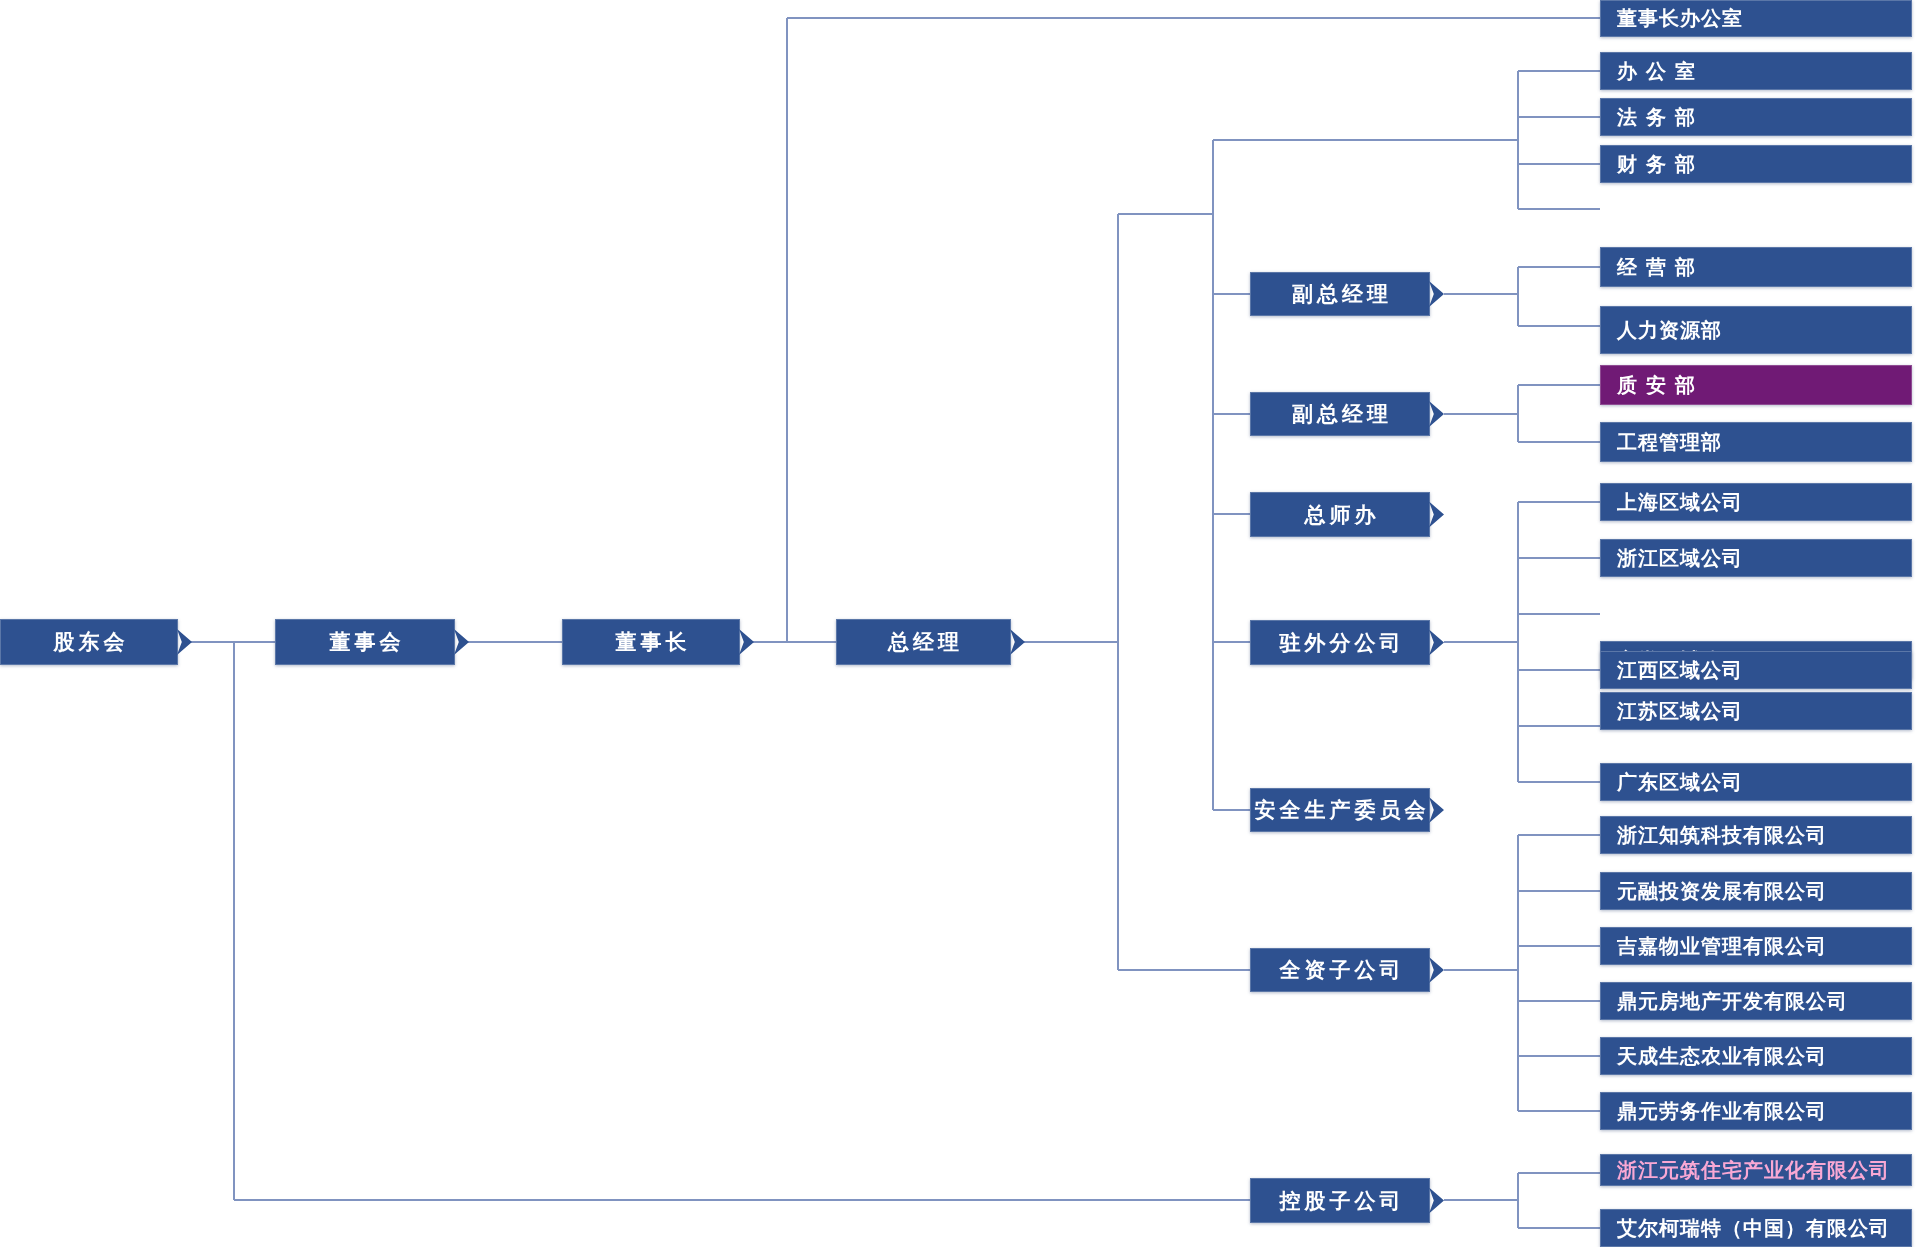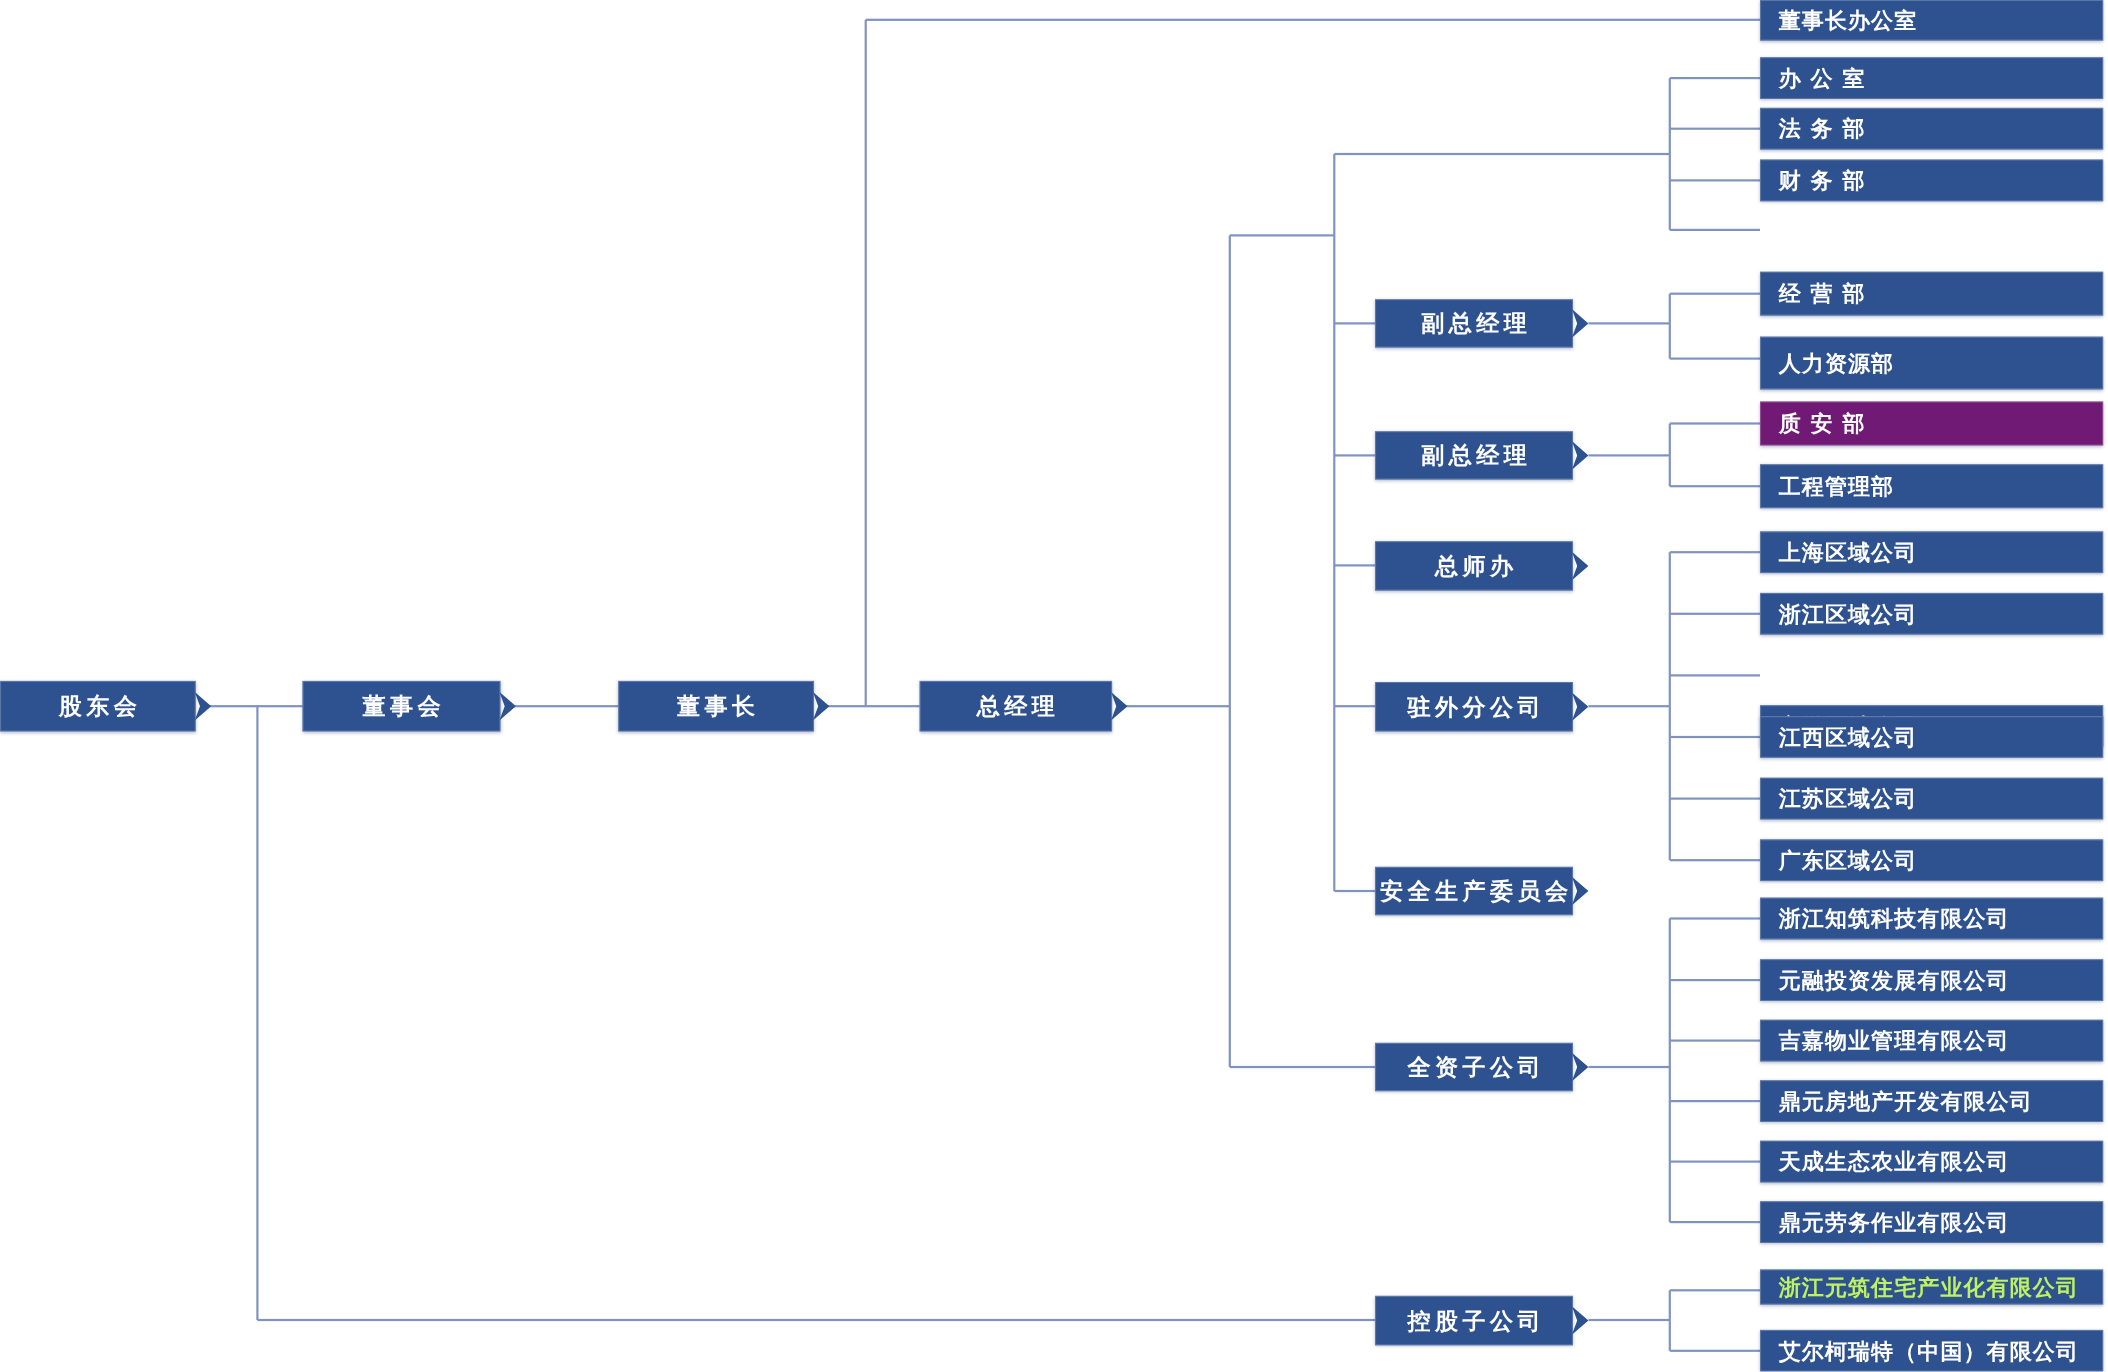--- a/index.html
+++ b/index.html
@@ -113,23 +113,23 @@
     <div class="node leaf" style="left: 1600px; top: 98px; width: 312px; height: 38px; background: rgb(46, 81, 144); color: rgb(255, 255, 255);">法 务 部</div>
     <div class="node leaf" style="left: 1600px; top: 145px; width: 312px; height: 38px; background: rgb(46, 81, 144); color: rgb(255, 255, 255);">财 务 部</div>
     <div class="node leaf" style="left: 1600px; top: 247px; width: 312px; height: 40px; background: rgb(46, 81, 144); color: rgb(255, 255, 255);">经 营 部</div>
     <div class="node leaf" style="left: 1600px; top: 306px; width: 312px; height: 48px; background: rgb(46, 81, 144); color: rgb(255, 255, 255);">人力资源部</div>
     <div class="node leaf" style="left: 1600px; top: 365px; width: 312px; height: 40px; background: #701a75; color: rgb(255, 255, 255);">质 安 部</div>
     <div class="node leaf" style="left: 1600px; top: 422px; width: 312px; height: 40px; background: rgb(46, 81, 144); color: rgb(255, 255, 255);">工程管理部</div>
     <div class="node leaf" style="left: 1600px; top: 483px; width: 312px; height: 38px; background: rgb(46, 81, 144); color: rgb(255, 255, 255);">上海区域公司</div>
     <div class="node leaf" style="left: 1600px; top: 539px; width: 312px; height: 38px; background: rgb(46, 81, 144); color: rgb(255, 255, 255);">浙江区域公司</div>
     <div class="node leaf" style="left: 1600px; top: 595px; width: 312px; height: 38px; background: rgb(46, 81, 144); color: rgb(255, 255, 255); margin-top: 46px;">安徽区域公司</div>
     <div class="node leaf" style="left: 1600px; top: 651px; width: 312px; height: 38px; background: rgb(46, 81, 144); color: rgb(255, 255, 255);">江西区域公司</div>
-    <div class="node leaf" style="left: 1600px; top: 707px; width: 312px; height: 38px; background: rgb(46, 81, 144); color: rgb(255, 255, 255);">江苏区域公司</div>
+    <div class="node leaf" style="left: 1600px; top: 692px; width: 312px; height: 38px; background: rgb(46, 81, 144); color: rgb(255, 255, 255);">江苏区域公司</div>
     <div class="node leaf" style="left: 1600px; top: 763px; width: 312px; height: 38px; background: rgb(46, 81, 144); color: rgb(255, 255, 255);">广东区域公司</div>
     <div class="node leaf" style="left: 1600px; top: 816px; width: 312px; height: 38px; background: rgb(46, 81, 144); color: rgb(255, 255, 255);">浙江知筑科技有限公司</div>
     <div class="node leaf" style="left: 1600px; top: 872px; width: 312px; height: 38px; background: rgb(46, 81, 144); color: rgb(255, 255, 255);">元融投资发展有限公司</div>
     <div class="node leaf" style="left: 1600px; top: 927px; width: 312px; height: 38px; background: rgb(46, 81, 144); color: rgb(255, 255, 255);">吉嘉物业管理有限公司</div>
     <div class="node leaf" style="left: 1600px; top: 982px; width: 312px; height: 38px; background: rgb(46, 81, 144); color: rgb(255, 255, 255);">鼎元房地产开发有限公司</div>
     <div class="node leaf" style="left: 1600px; top: 1037px; width: 312px; height: 38px; background: rgb(46, 81, 144); color: rgb(255, 255, 255);">天成生态农业有限公司</div>
     <div class="node leaf" style="left: 1600px; top: 1092px; width: 312px; height: 38px; background: rgb(46, 81, 144); color: rgb(255, 255, 255);">鼎元劳务作业有限公司</div>
-    <div class="node leaf" style="left: 1600px; top: 1154px; width: 312px; height: 32px; background: rgb(46, 81, 144); color: #bef264;">浙江元筑住宅产业化有限公司</div>
+    <div class="node leaf" style="left: 1600px; top: 1154px; width: 312px; height: 32px; background: rgb(46, 81, 144); color: #f9a8d4;">浙江元筑住宅产业化有限公司</div>
     <div class="node leaf" style="left: 1600px; top: 1209px; width: 312px; height: 38px; background: rgb(46, 81, 144); color: rgb(255, 255, 255);">艾尔柯瑞特（中国）有限公司</div>
   </div>
 
 </body></html>

